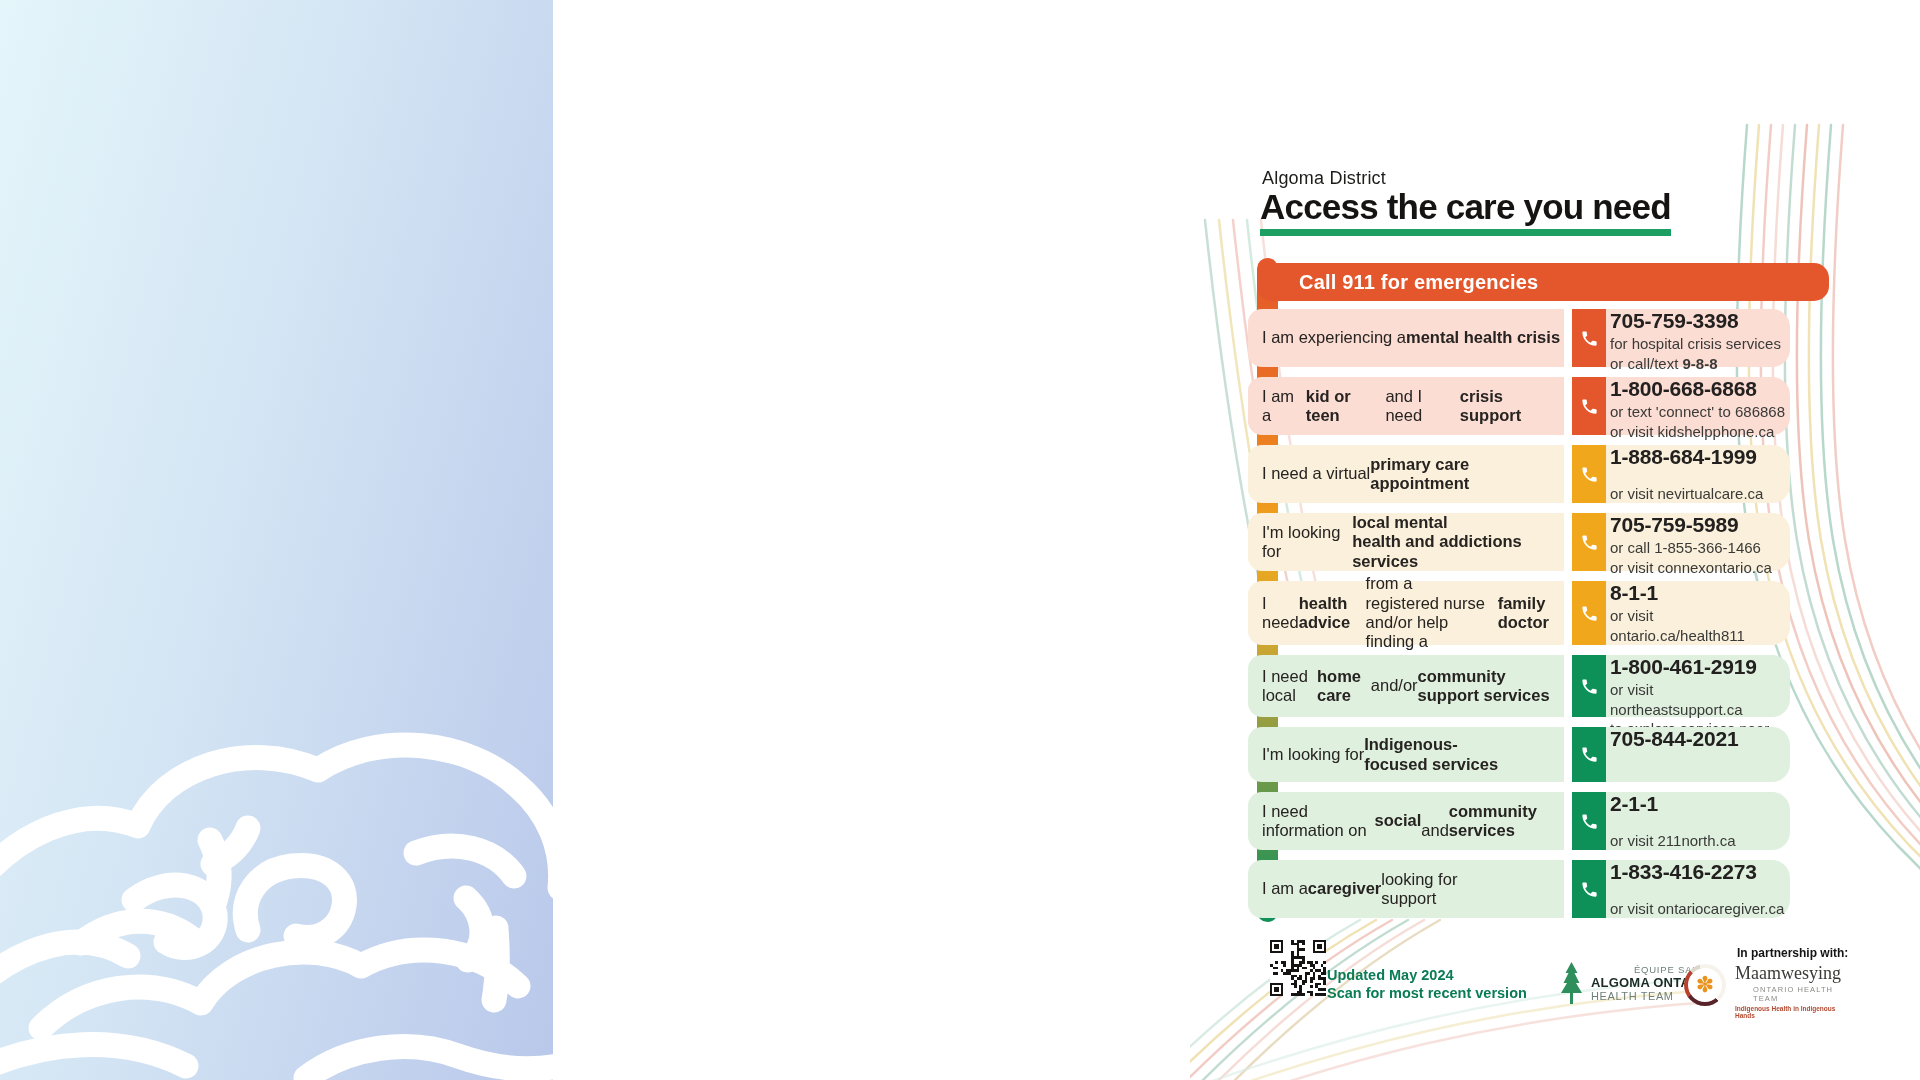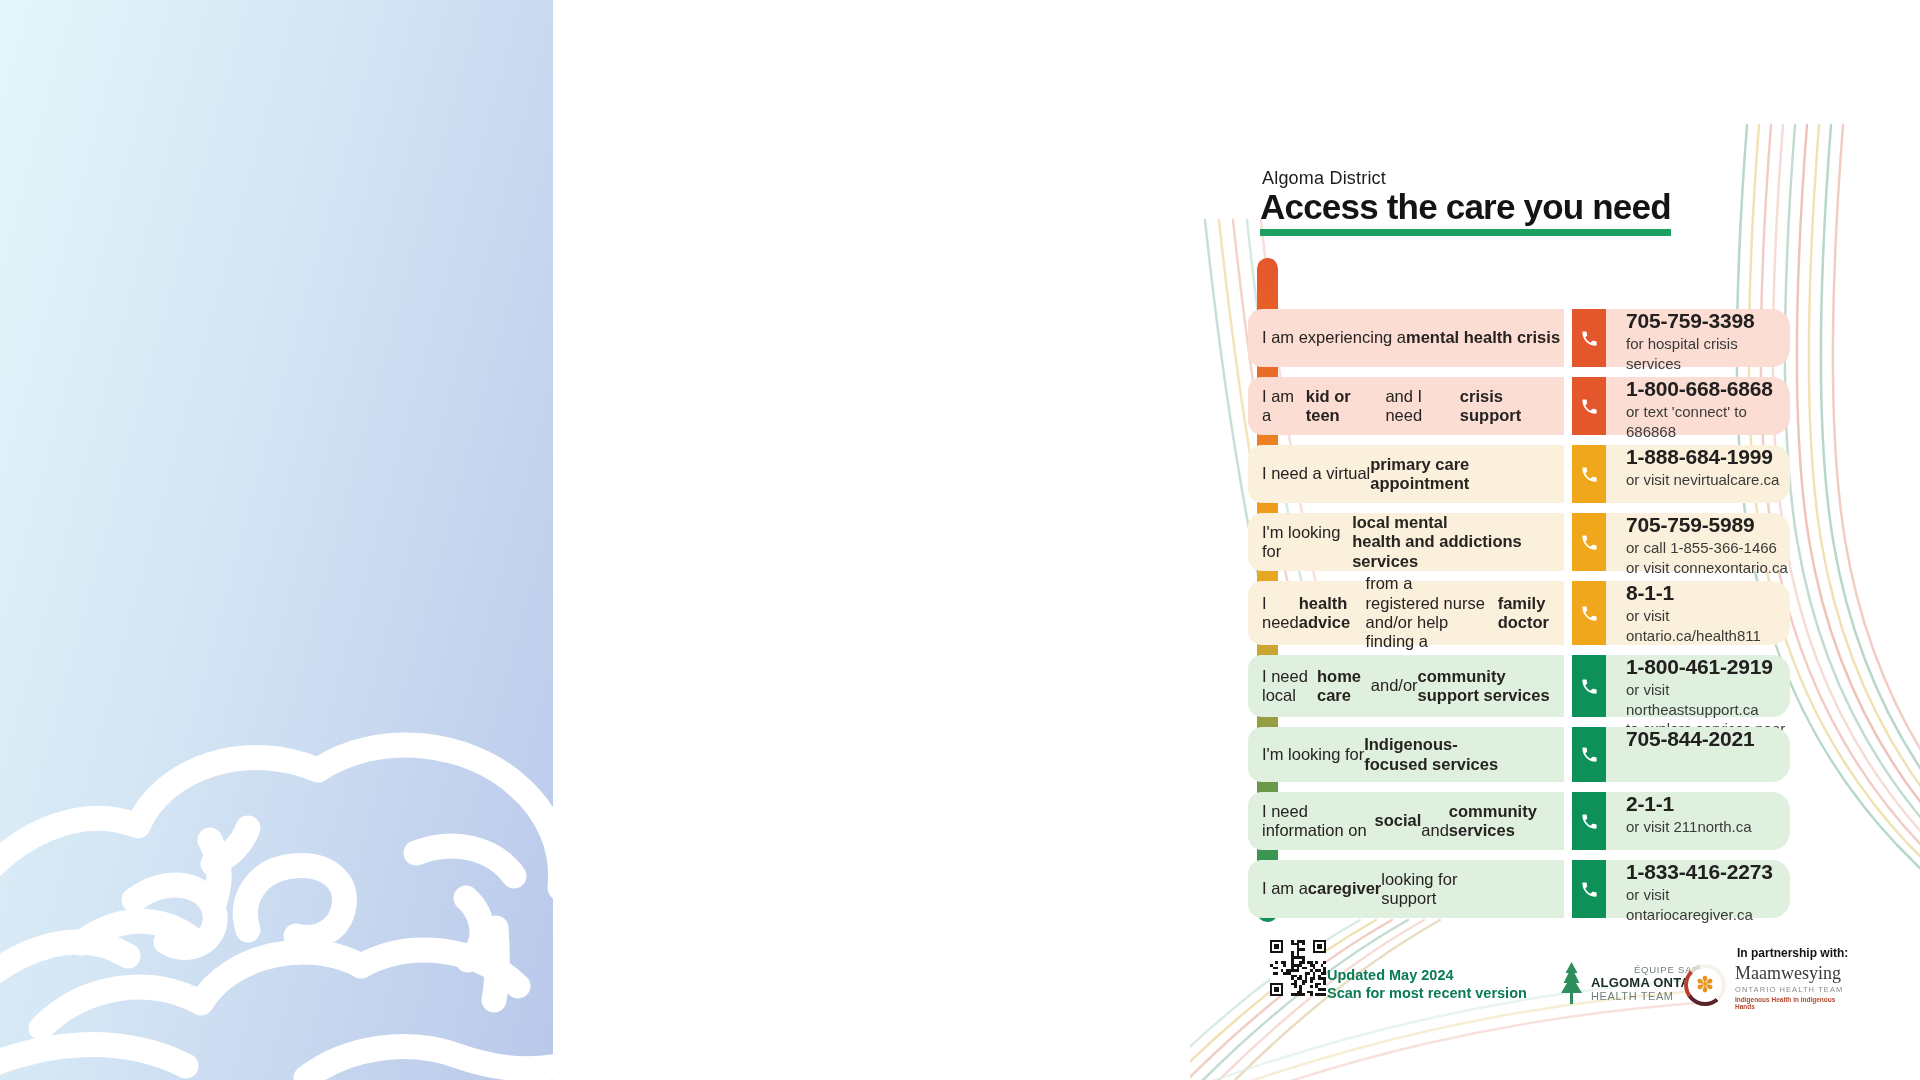--- a/index.html
+++ b/index.html
@@ -31,21 +31,21 @@
   .row.tall{height:64px;}
   .row.mid{height:62px;}
   .row.short{height:55px;}
   .need{width:316px;border-radius:14px 0 0 14px;display:flex;align-items:center;
         padding-left:14px;box-sizing:border-box;font-size:16.5px;line-height:1.17;font-weight:500;}
   .need b,.details b{font-weight:800;}
   .tilegap{width:8px;}
   .tile{width:34px;display:flex;align-items:center;justify-content:center;}
   .tile svg{width:19px;height:19px;}
   .contact{width:184px;border-radius:0 18px 18px 0;display:flex;flex-direction:column;
-           justify-content:flex-start;padding-left:20px;box-sizing:border-box;}
+           justify-content:space-between;padding-left:4px;box-sizing:border-box;}
   .phone{font-size:21px;font-weight:800;letter-spacing:-0.2px;color:#232020;}
   .details{font-size:15px;line-height:1.3;color:#3a3a38;margin-top:1px;font-weight:500;}
 
   .tone-red  .need,.tone-red  .contact{background:var(--pink_bg);}
   .tone-red  .tile{background:var(--emergency_red);}
   .tone-amber .need,.tone-amber .contact{background:var(--cream_bg);}
   .tone-amber .tile{background:var(--amber);}
   .tone-green .need,.tone-green .contact{background:var(--green_bg);}
   .tone-green .tile{background:var(--green);}
 
@@ -69,21 +69,21 @@
   .partner{position:absolute;left:1684px;top:946px;width:160px;}
   .partner-label{font-size:12px;font-weight:800;color:#141414;margin-left:53px;white-space:nowrap;}
   .partner-row{display:flex;margin-top:4px;}
   .emblem{position:relative;width:42px;height:42px;border-radius:50%;flex:0 0 42px;
           background:conic-gradient(from 140deg,#58242a 0 95deg,#b8402e 95deg 175deg,#ddd8cc 175deg 205deg,#f6f3ec 205deg 360deg);}
   .emblem::before{content:"";position:absolute;inset:4px;border-radius:50%;background:#fff;}
   .emblem::after{content:"✽";position:absolute;inset:0;display:flex;align-items:center;justify-content:center;
                  color:#E8931D;font-size:22px;}
   .maam{margin-left:9px;}
   .maam-name{font-family:"Liberation Serif",serif;font-size:18px;color:#3a3a38;line-height:1;}
-  .maam-l2{font-size:7.5px;letter-spacing:1.1px;color:#8a8a86;margin-top:3px;}
+  .maam-l2{font-size:7.5px;letter-spacing:1.1px;color:#8a8a86;margin-top:3px;margin-left:18px;}
   .maam-l3{font-size:6.5px;color:#B24A31;margin-top:2px;font-weight:600;}
 </style>
 </head>
 <body>
 
 <div class="stage">
 
   <div class="blue-panel">
     <svg class="brain" width="580" height="490" viewBox="0 0 580 490" fill="none" stroke="#ffffff" stroke-width="25" stroke-linecap="round" stroke-linejoin="round">
       <path d="M-20 300 C 25 235, 95 205, 152 228 C 178 168, 262 142, 332 172 C 392 132, 482 142, 532 188 C 562 214, 578 250, 574 290"></path>
@@ -126,20 +126,23 @@
       <path d="M -30 1000 C 150 932, 320 892, 520 878" stroke="#d9ece4" opacity="0.6"></path>
       <path d="M -30 1014 C 150 944, 320 904, 520 890" stroke="#f0e2b4" opacity="0.6"></path>
       <path d="M -30 1028 C 150 956, 320 916, 520 902" stroke="#f2cdc6" opacity="0.6"></path>
     </svg>
 
   <div class="poster">
     <div class="region">Algoma District</div>
     <h1 class="title">Access the care you need</h1>
 
     <div class="grad-bar"></div>
+    <div class="banner">
+      <span>Call 911 for emergencies</span>
+    </div>
 
     <div class="rows" id="rows">
       <div class="row tone-red">
         <div class="need">I am experiencing a<br><b>mental health crisis</b></div>
         <div class="tilegap"></div>
         <div class="tile">
           <svg viewBox="0 0 24 24" fill="#ffffff">
             <path d="M6.62 10.79c1.44 2.83 3.76 5.14 6.59 6.59l2.2-2.21c.27-.27.67-.36 1.02-.24 1.12.37 2.33.57 3.57.57.55 0 1 .45 1 1V20c0 .55-.45 1-1 1-9.39 0-17-7.61-17-17 0-.55.45-1 1-1h3.5c.55 0 1 .45 1 1 0 1.25.2 2.45.57 3.57.11.35.03.74-.25 1.02l-2.2 2.2z"></path>
           </svg>
         </div>

